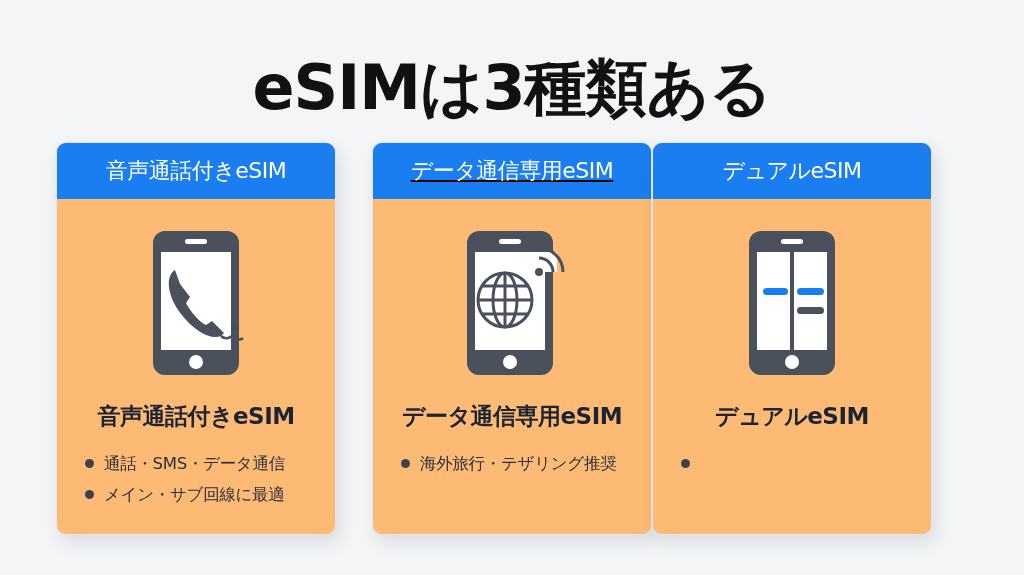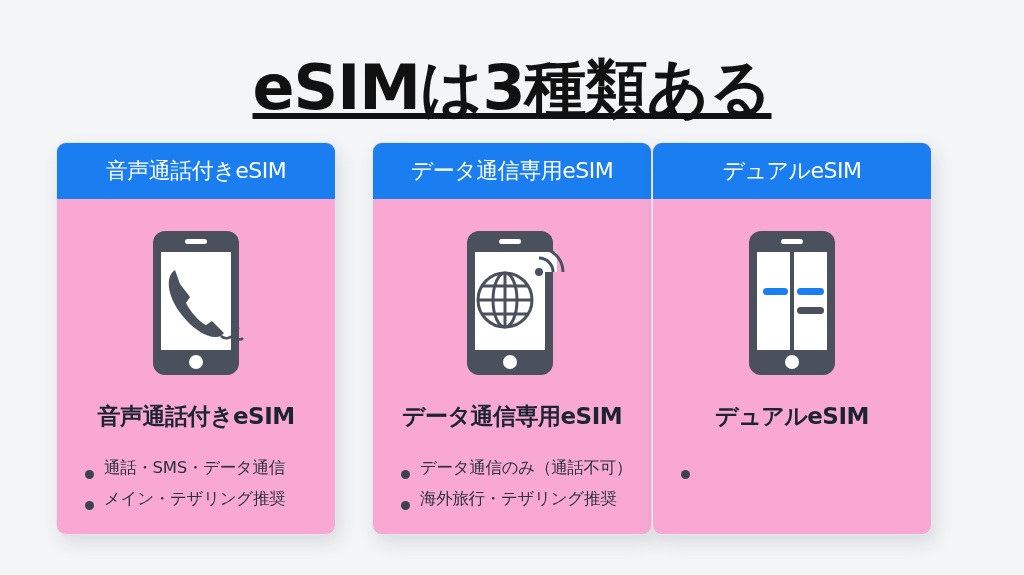--- a/index.html
+++ b/index.html
@@ -11,28 +11,27 @@
   }
   .title {
     position: absolute;
     left: 0; right: 0; top: 52px;
     text-align: center;
     font-size: 62px;
     font-weight: bold;
     color: #111111;
     letter-spacing: -1px;
     line-height: 72px;
-    text-decoration: underline;
   }
   .card {
     position: absolute;
     top: 142px;
     width: 280px;
     height: 393px;
-    background: #f9a8d4;
+    background: #fdba74;
     border-radius: 10px;
     border: 1px solid #e3e6ea;
     box-shadow: 4px 8px 18px rgba(30,40,60,0.12);
     overflow: hidden;
   }
   .card-header {
     height: 56px;
     background: #1a7ef0;
     color: #ffffff;
     font-size: 22px;
@@ -64,21 +63,21 @@
     top: 305px;
     left: 28px;
     right: 10px;
     list-style: none;
   }
   .features li {
     font-size: 16.5px;
     color: #2a3140;
     height: 31px;
     display: flex;
-    align-items: flex-end;
+    align-items: center;
     white-space: nowrap;
     letter-spacing: -0.3px;
   }
   .bullet {
     width: 9px; height: 9px;
     border-radius: 50%;
     background: #3c4350;
     margin-right: 10px;
     flex: none;
   }
@@ -101,26 +100,26 @@
     </svg>
   </div>
   <div class="card-name">音声通話付きeSIM</div>
   <ul class="features">
     <li>
         <span class="bullet"></span>
         <span>通話・SMS・データ通信</span>
       </li>
     <li>
         <span class="bullet"></span>
-        <span>メイン・テザリング推奨</span>
+        <span>メイン・サブ回線に最適</span>
       </li>
   </ul>
 </div>
 
-<div class="card" style="left:372px;">
+<div class="card" style="left:372px;text-decoration:underline;">
   <div class="card-header">データ通信専用eSIM</div>
   <div class="icon-wrap">
     <svg width="130" height="150" viewBox="0 0 130 150">
       <rect x="20" y="3" width="86" height="144" rx="12" fill="#4a505c"></rect>
       <rect x="28" y="24" width="70" height="98" fill="#ffffff"></rect>
       <rect x="52" y="11" width="22" height="5" rx="2.5" fill="#ffffff"></rect>
       <circle cx="63" cy="134" r="7" fill="#ffffff"></circle>
       <rect x="86" y="24" width="24" height="20" fill="#ffffff"></rect>
       <g stroke="#4a505c" stroke-width="3" fill="none">
         <circle cx="58" cy="72" r="27"></circle>
@@ -130,24 +129,20 @@
         <line x1="35" y1="58" x2="81" y2="58"></line>
         <line x1="35" y1="86" x2="81" y2="86"></line>
         <path d="M92 30 a14 14 0 0 1 14 14"></path>
         <path d="M92 20 a24 24 0 0 1 24 24"></path>
       </g>
       <circle cx="92" cy="44" r="4" fill="#4a505c"></circle>
     </svg>
   </div>
   <div class="card-name">データ通信専用eSIM</div>
   <ul class="features">
-    <li>
-        <span class="bullet"></span>
-        <span>データ通信のみ（通話不可）</span>
-      </li>
     <li>
         <span class="bullet"></span>
         <span>海外旅行・テザリング推奨</span>
       </li>
   </ul>
 </div>
 
 <div class="card" style="left:652px;">
   <div class="card-header">デュアルeSIM</div>
   <div class="icon-wrap">

